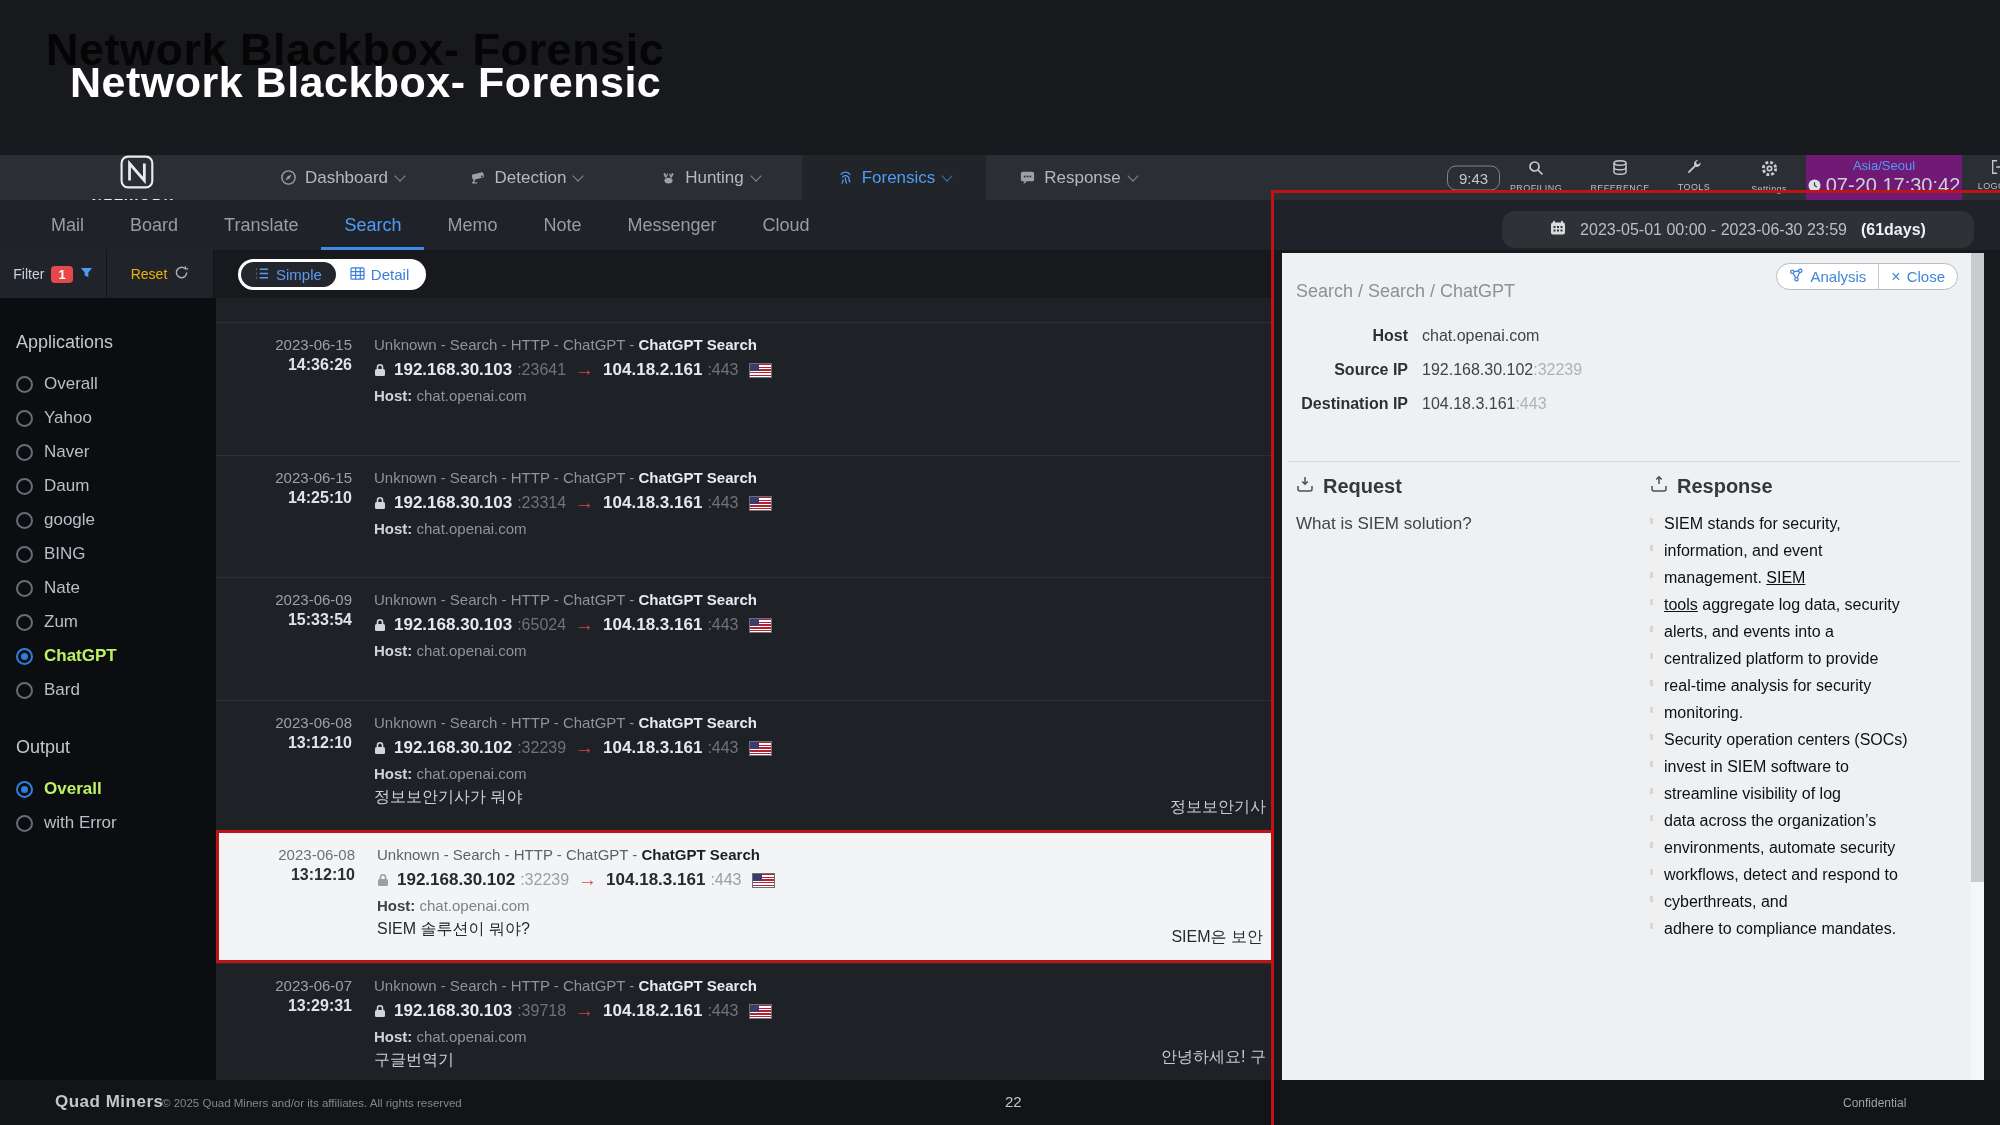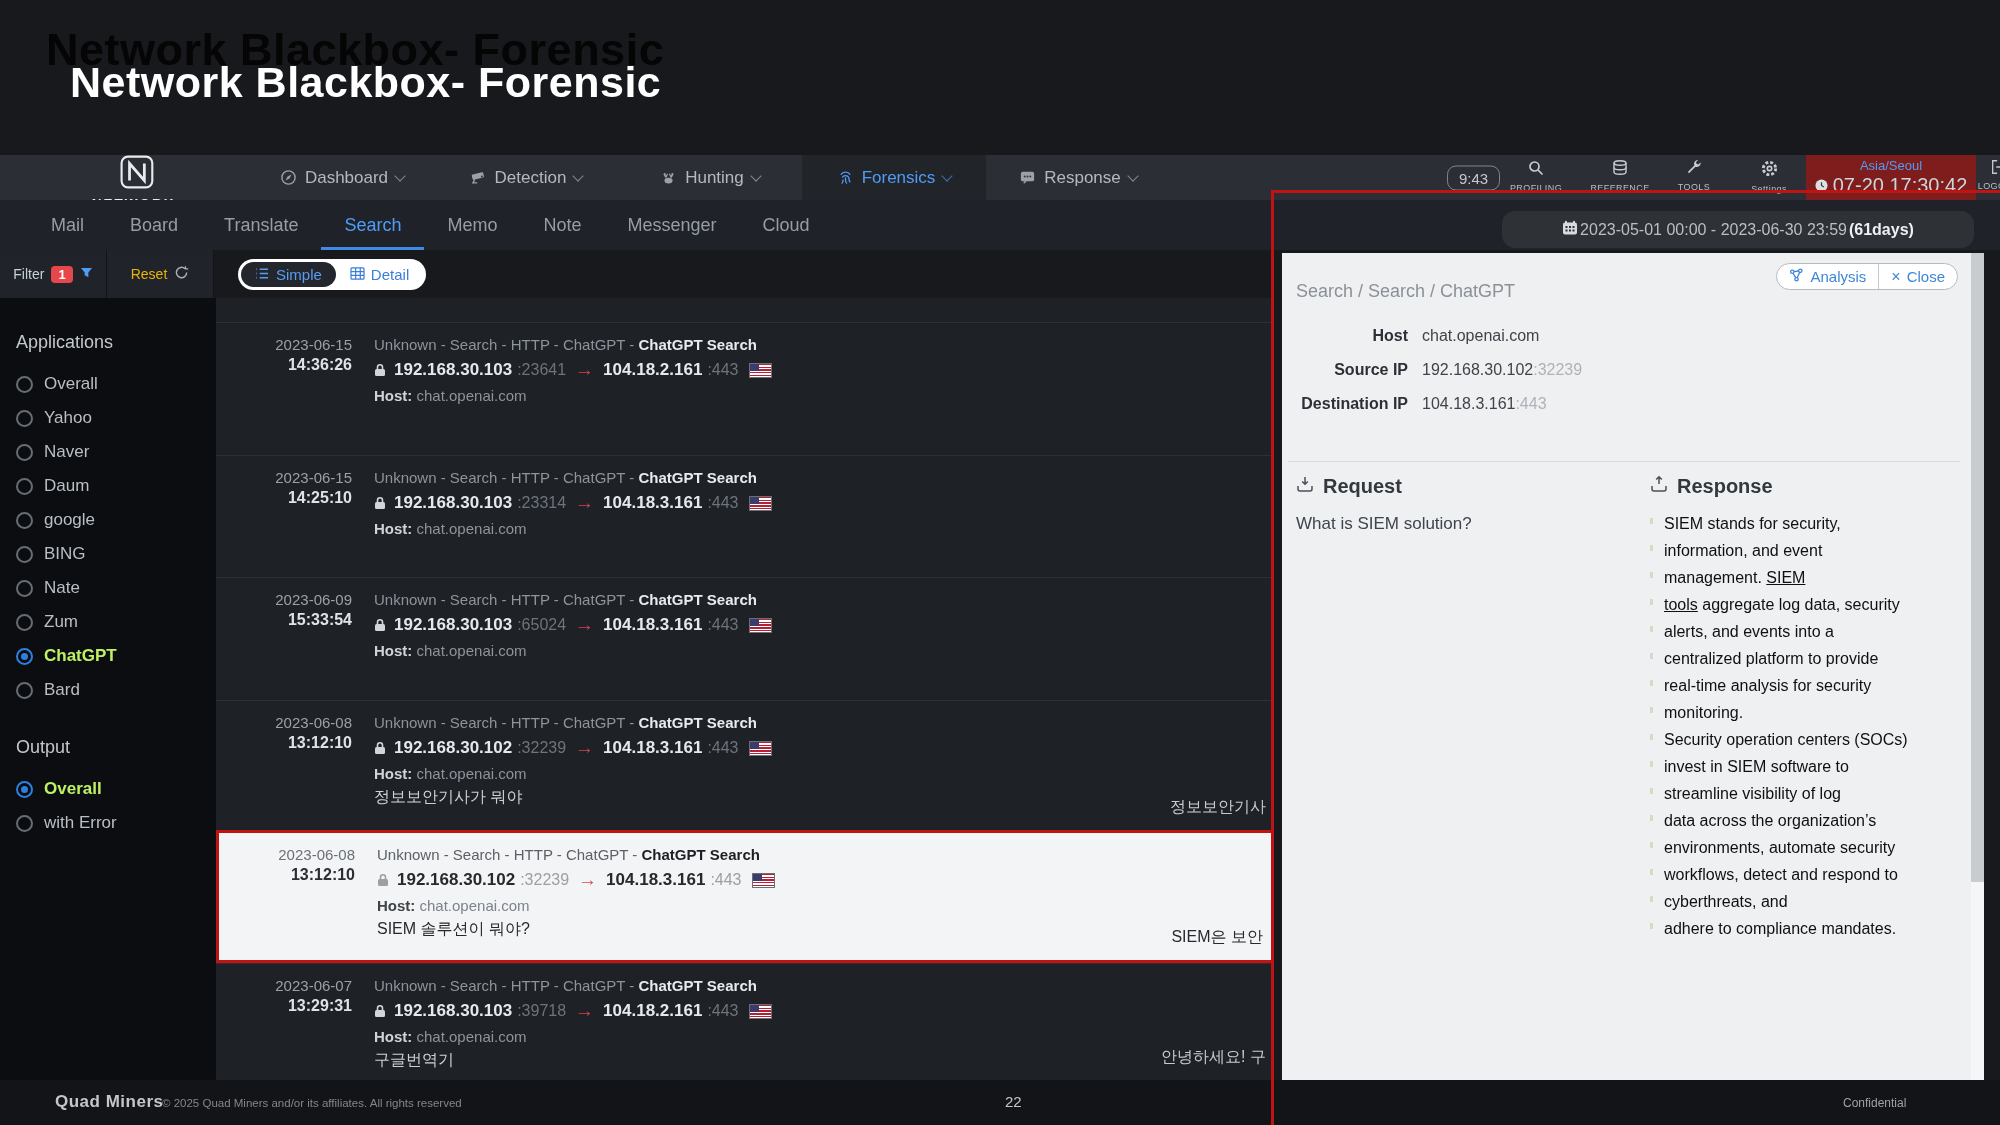--- a/index.html
+++ b/index.html
@@ -18,21 +18,21 @@
   .logo-text { font-size:13.5px; font-weight:bold; letter-spacing:2px; line-height:13px; color:#e9ecef; margin-top:-4px; white-space:nowrap; }
   .nav-menu { display:flex; height:45px; }
   .nav-item { width:184px; height:45px; display:flex; align-items:center; justify-content:center; gap:8px; font-size:17px; color:#b3b9c0; cursor:default; }
   .nav-item .nav-icon { display:flex; align-items:center; color:#9aa1a8; }
   .nav-item.active { background:#212429; color:#4f9cf7; }
   .nav-item.active .nav-icon { color:#4f9cf7; }
   .chev { width:8px; height:8px; border-right:1.6px solid currentColor; border-bottom:1.6px solid currentColor; transform:rotate(45deg); margin-top:-4px; opacity:.65; }
   .session-timer { position:absolute; left:1447px; top:50%; transform:translateY(-50%); border:1px solid #80868d; border-radius:9px; padding:3px 11px; color:#c3c8cd; font-size:15px; }
   .tool { position:absolute; top:4px; width:64px; display:flex; flex-direction:column; align-items:center; color:#c8cdd2; }
   .tool-label { font-size:9px; letter-spacing:.4px; color:#b9bec4; margin-top:2px; white-space:nowrap; }
-  .tz-tile { position:absolute; left:1806px; top:0; width:170px; height:45px; background:#7f1d1d; display:flex; flex-direction:column; align-items:center; justify-content:center; }
+  .tz-tile { position:absolute; left:1806px; top:0; width:156px; height:45px; background:#701a75; display:flex; flex-direction:column; align-items:center; justify-content:center; }
   .tz-name { font-size:13px; color:#4f9cf7; }
   .tz-time { display:flex; align-items:center; gap:5px; font-size:20px; color:#ced3d8; margin-top:1px; }
   .logout { position:absolute; left:1966px; top:4px; width:64px; display:flex; flex-direction:column; align-items:center; color:#c3c8cd; }
 
   
   .subnav { position:absolute; left:0; right:0; top:200px; height:50px; background:#1f2329; display:flex; padding-left:28px; }
   .subnav-item { position:relative; height:50px; line-height:50px; padding:0 23px; font-size:18px; color:#969da5; cursor:default; }
   .subnav-item.active { color:#4f9cf7; }
   .subnav-item.active::after { content:""; position:absolute; left:0; right:0; bottom:0; height:3px; background:#3d8be4; }
 
@@ -90,21 +90,21 @@
   .row.selected .ip { color:#26292d; }
   .row.selected .port { color:#9aa0a6; }
   .row.selected .lock { color:#9aa0a6; }
   .row.selected .host-label { color:#3f4449; }
   .row.selected .host-value { color:#7c838b; }
   .row.selected .row-query { color:#26292d; }
   .row.selected .row-preview { color:#26292d; }
 
   
   .date-pill { position:absolute; left:1502px; top:211px; height:37px; width:472px; z-index:7; background:#2e3237; border-radius:13px;
-    display:flex; align-items:center; justify-content:center; gap:2px; }
+    display:flex; align-items:center; justify-content:center; gap:14px; }
   .date-range { font-size:16px; color:#b9bfc6; }
   .date-days { font-size:16px; font-weight:bold; color:#eef0f3; }
   .panel { position:absolute; left:1282px; top:253px; width:702px; bottom:45px; background:#eef0f2; z-index:6; overflow:hidden; }
   .panel-actions { position:absolute; top:10px; right:26px; height:27px; display:flex; align-items:center;
     background:#fff; border:1px solid #b7bbc0; border-radius:15px; overflow:hidden; }
   .panel-action { display:flex; align-items:center; gap:6px; padding:0 12px; font-size:15px; color:#3f86d6; height:100%; }
   .panel-action + .panel-action { border-left:1px solid #c6cace; }
   .close-x { font-size:16px; line-height:1; }
   .breadcrumb { position:absolute; top:28px; left:14px; font-size:18px; color:#8b9197; }
   .fields { position:absolute; top:66px; left:0; }

